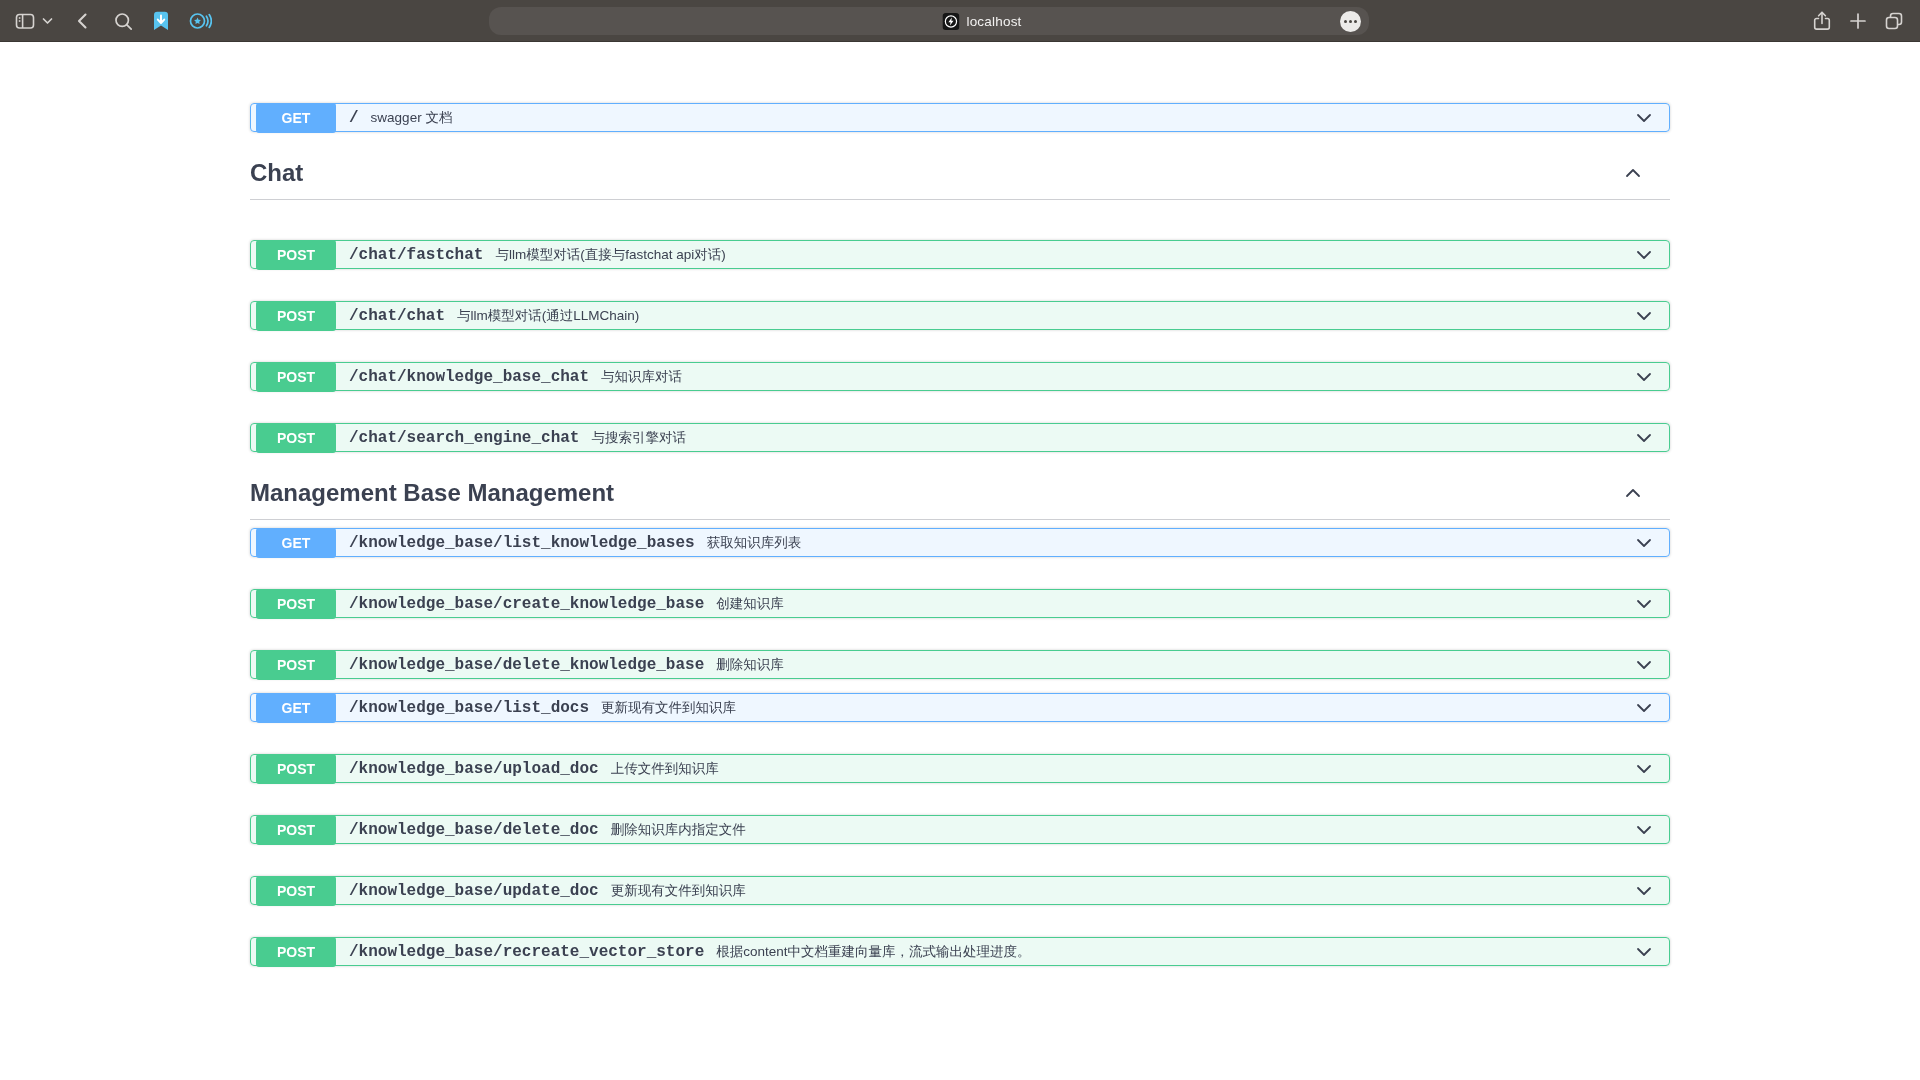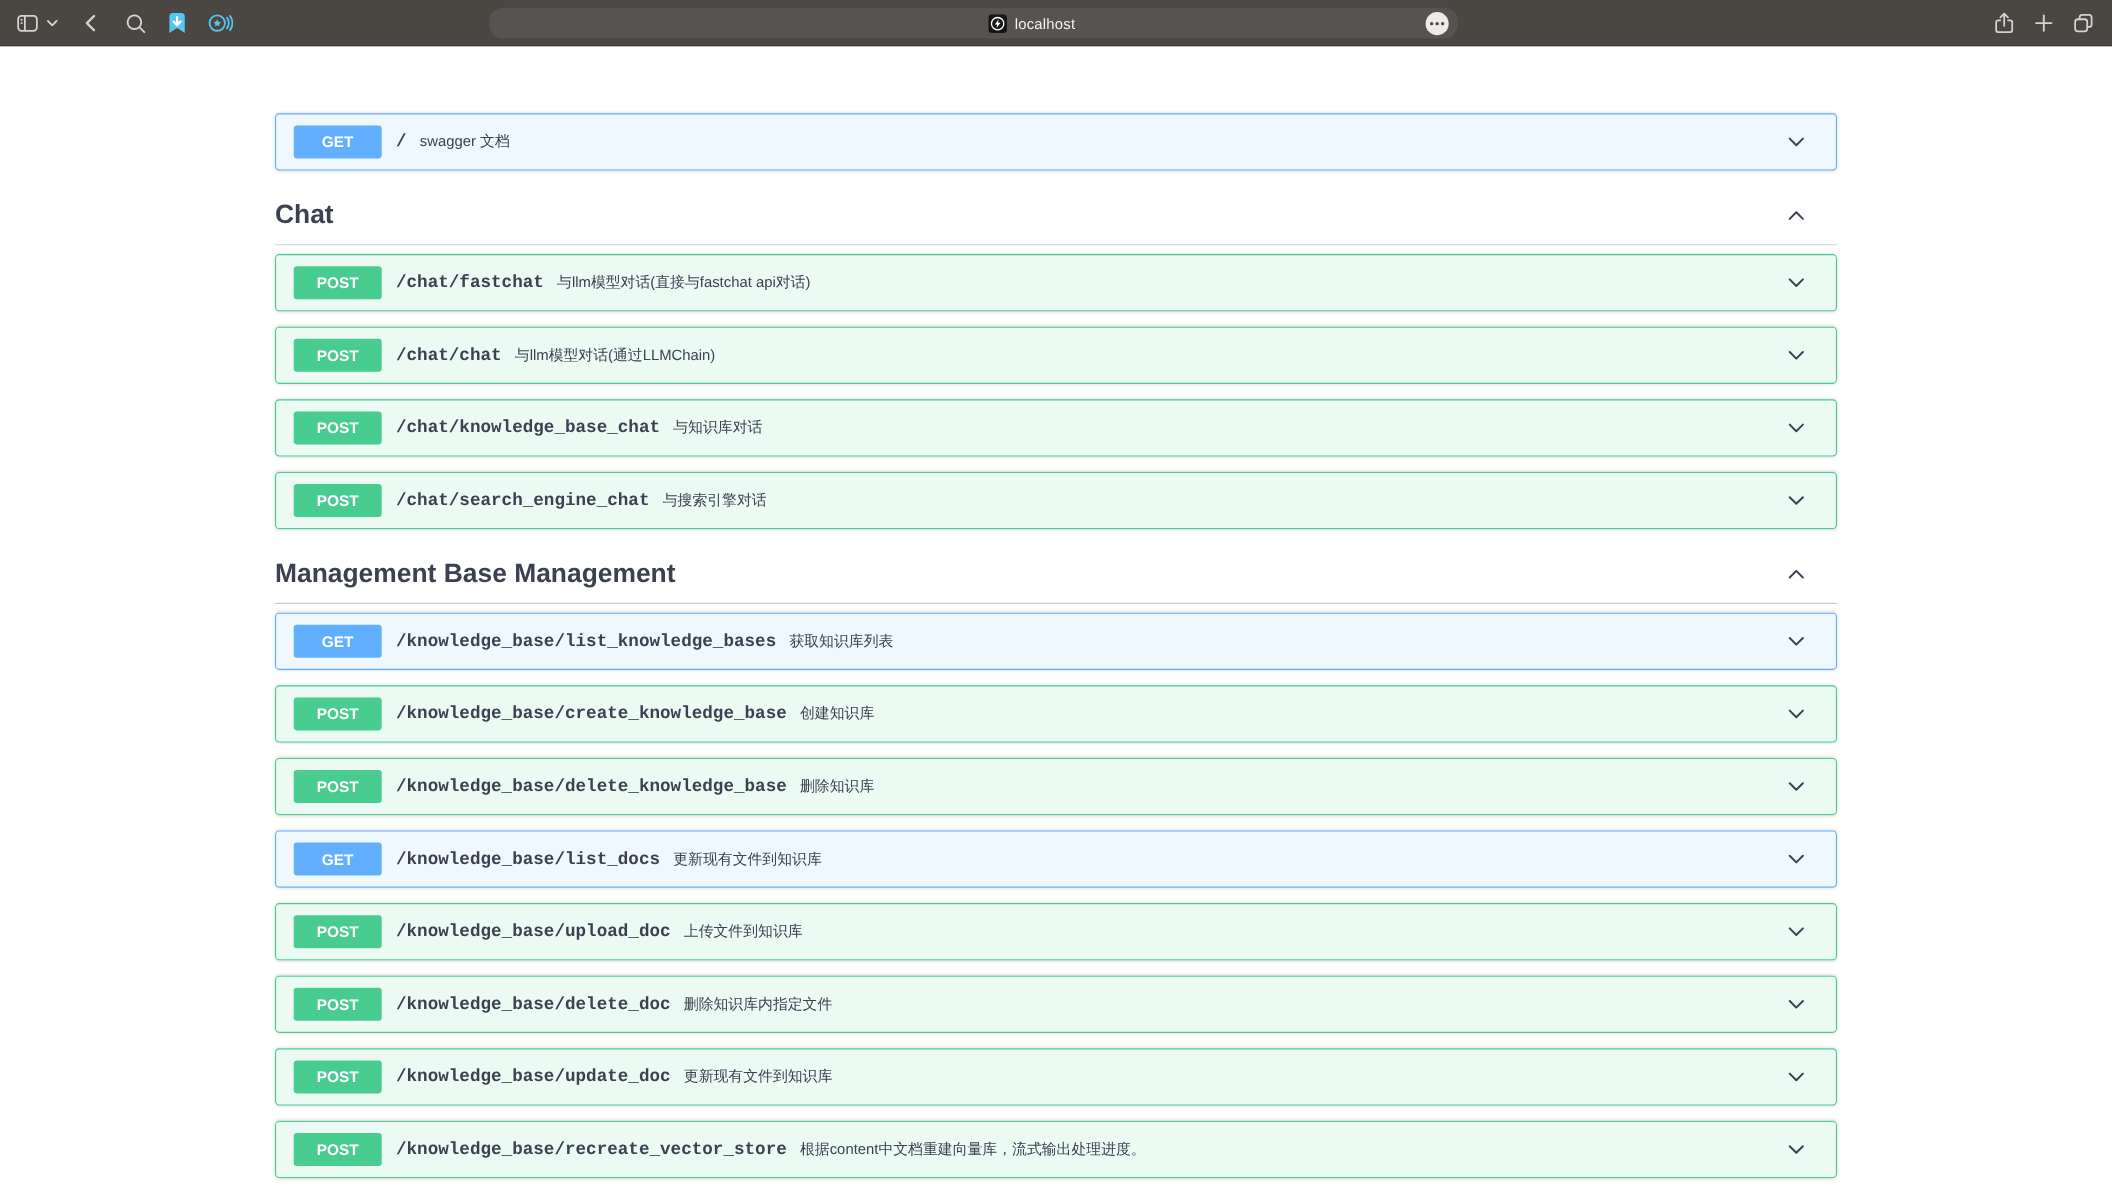--- a/index.html
+++ b/index.html
@@ -8,21 +8,21 @@
 
   
   .toolbar { position:relative; height:42px; background:#4a4642;
              border-bottom:1px solid #3a3733; }
   .tb-left { position:absolute; left:14px; top:0; height:42px;
              display:flex; align-items:center; }
   .tb-right { position:absolute; right:15px; top:0; height:42px;
               display:flex; align-items:center; gap:15px; }
   .tb-icon { display:flex; align-items:center; justify-content:center; cursor:default; }
   .tb-icon svg { display:block; }
-  .addr { position:absolute; left:445px; top:7px; width:880px; height:28px;
+  .addr { position:absolute; left:489px; top:7px; width:880px; height:28px;
           background:#575350; border-radius:12px; }
   .url-group { position:absolute; top:0; left:calc(50% + 53px);
                transform:translateX(-50%); height:28px;
                display:flex; align-items:center; gap:7px; }
   .url-text { color:#f3f2f1; font-size:13.5px; letter-spacing:.2px; }
   .ellipsis-btn { position:absolute; right:8px; top:3.5px; width:21px; height:21px;
                   border-radius:50%; background:#ecebe9; display:flex;
                   align-items:center; justify-content:center; gap:2px; border:none; }
   .ellipsis-btn i { width:3px; height:3px; border-radius:50%; background:#4a4642; }
 
@@ -41,26 +41,26 @@
   .sections { margin-top:53px; }
   .api-section { margin-top:16px; }
   .api-section:first-child { margin-top:0; }
   .sec-head { display:flex; align-items:center; justify-content:space-between;
               padding:10px 0 12px 0; border-bottom:1px solid rgba(59,65,81,.25);
               cursor:pointer; }
   .sec-head h3 { font-size:24px; font-weight:700; color:#3b4151; line-height:29px; }
   .sec-head .chev { margin-right:27px; }
 
   .ops { padding-top:8px; }
-  .op { display:flex; align-items:center; height:52px; padding:0 16px;
+  .op { display:flex; align-items:center; height:29px; padding:0 5px;
         border-radius:4px; border:1px solid; margin-top:14px;
         box-shadow:0 0 3px rgba(0,0,0,.19); cursor:pointer; }
   .op:first-child { margin-top:0; }
   .op.get  { background:rgba(97,175,254,.1);  border-color:#61affe; }
-  .op.post { background:rgba(73,204,144,.1);  border-color:#49cc90; }
+  .op.post { background:rgba(73,204,144,.1);  border-color:#49cc90;margin-top:32px; }
   .badge-m { width:80px; text-align:center; padding:7px 0; border-radius:3px;
              color:#fff; font-weight:700; font-size:14px; flex:0 0 80px; }
   .op.get  .badge-m { background:#61affe; }
   .op.post .badge-m { background:#49cc90; }
   .path { margin-left:13px; font-family:"Liberation Mono","DejaVu Sans Mono",monospace;
           font-weight:700; font-size:16px; color:#3b4151; white-space:nowrap; }
   .desc { margin-left:12px; font-size:13.5px; color:#3b4151; white-space:nowrap; }
   .chev { margin-left:auto; flex:0 0 auto; }
   .op .chev { margin-right:10px; }
 </style>

